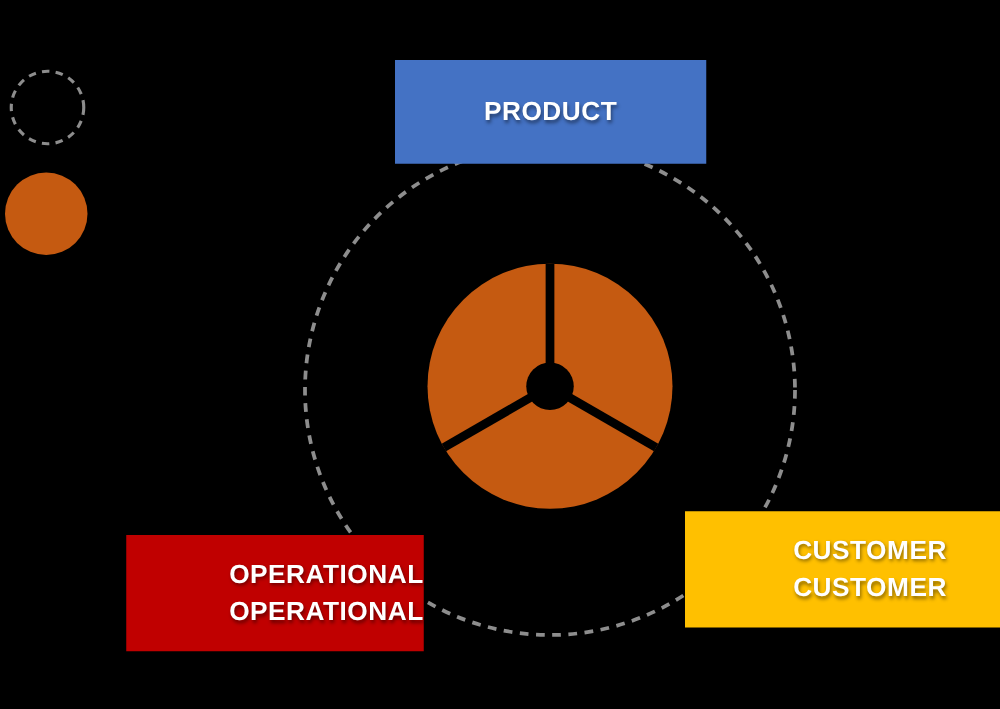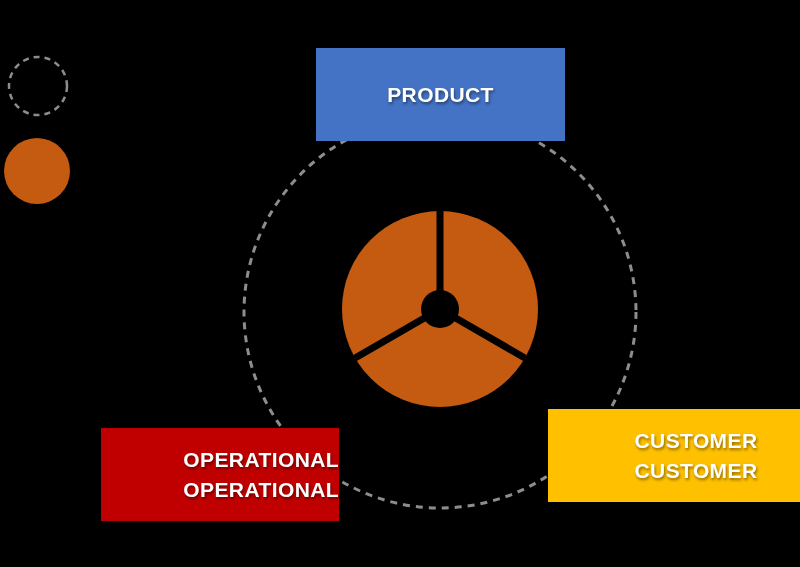--- a/index.html
+++ b/index.html
@@ -29,21 +29,21 @@
     align-items: center;
     justify-content: center;
     text-align: center;
     color: #ffffff;
     font-weight: bold;
     font-size: 21px;
     line-height: 30px;
     letter-spacing: 0.4px;
     text-shadow: 1px 2px 3px rgba(0,0,0,0.45);
   }
-  .box-product    { left: 316px; top: 48px;  width: 249px; height: 93px; }
+  .box-product    { left: 316px; top: 48px;  width: 249px; height: 83px; }
   .box-operational{ left: 101px; top: 428px; width: 238px; height: 93px; align-items: flex-end; }
   .box-customer   { left: 528px; top: 409px; width: 296px; height: 93px; margin-left: 20px; }
 </style>
 </head>
 <body>
 
 <div class="canvas">
 
   <svg class="shapes-layer" width="800" height="567" viewBox="0 0 800 567">
 

